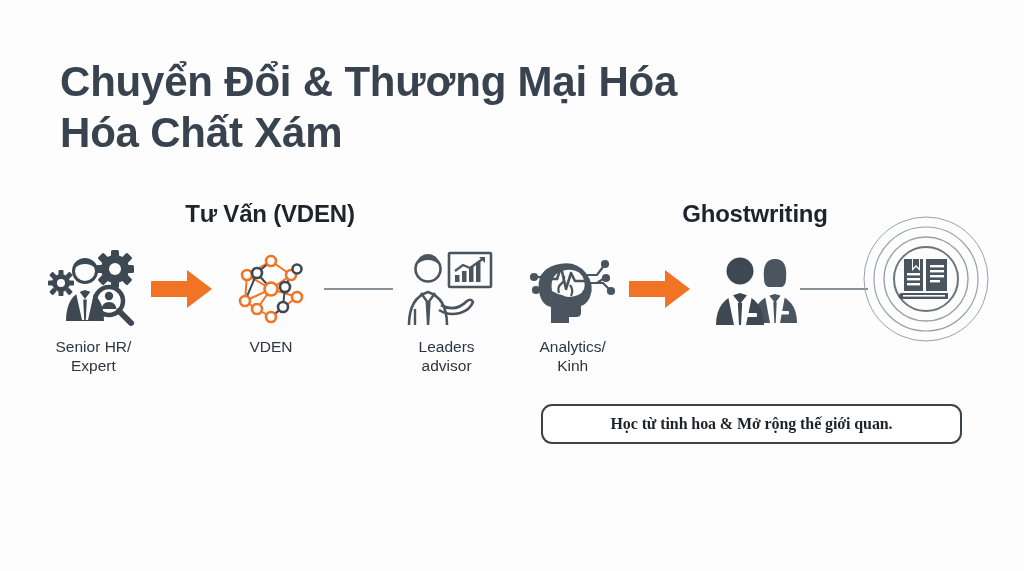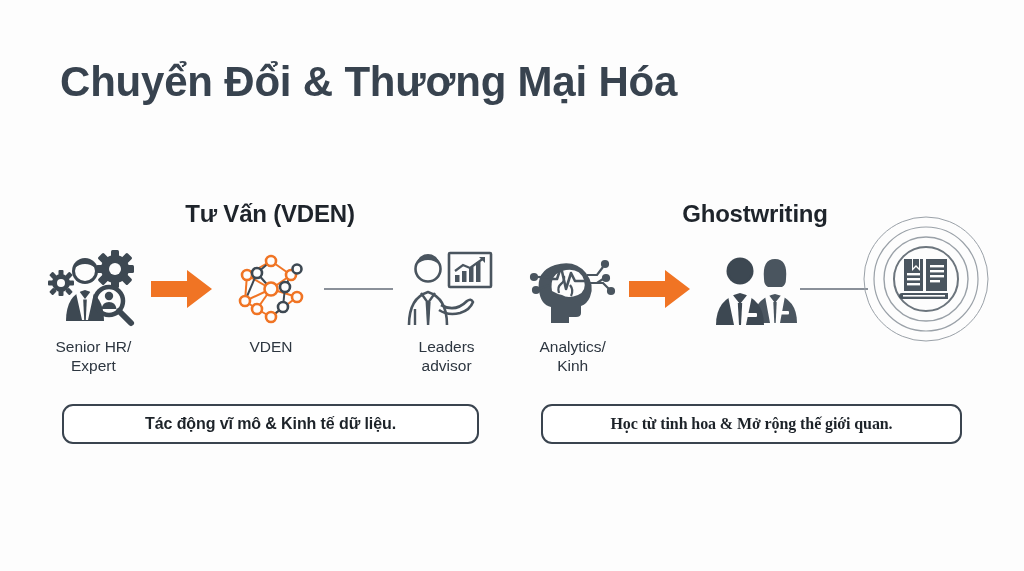--- a/index.html
+++ b/index.html
@@ -131,20 +131,21 @@
   .callout-left  { left: 62px;  top: 404px; width: 417px; }
   .callout-right { left: 541px; top: 404px; width: 421px; font-family: Liberation Serif, serif; }
 </style>
 </head>
 <body>
 
 <div class="slide">
 
   <div class="title">
     <span class="title-line">Chuyển Đổi &amp; Thương Mại Hóa</span>
+    <span class="title-line">Hóa Chất Xám</span>
   </div>
 
   <div class="column col-left">
     <div class="col-heading">Tư Vấn (VDEN)</div>
 
     <div class="flow">
 
       <div class="node">
         <div class="art">
           <svg width="92" height="80" viewBox="0 0 92 80">
@@ -386,20 +387,17 @@
               <path d="M40 78 h46 v6 h-46 q-3 0 -3 -3 q0 -3 3 -3 z" fill="#4a555f"></path>
               <rect x="41" y="80" width="42" height="1.6" fill="#fdfdfd"></rect>
             </g>
           </svg>
         </div>
       </div>
 
     </div>
   </div>
 
-  <div class="callout callout-left">
-    <span>Tác động vĩ mô &amp; Kinh tế dữ liệu.</span>
-  </div>
   <div class="callout callout-right">
     <span>Học từ tinh hoa &amp; Mở rộng thế giới quan.</span>
   </div>
 
 </div>
 
 </body></html>

